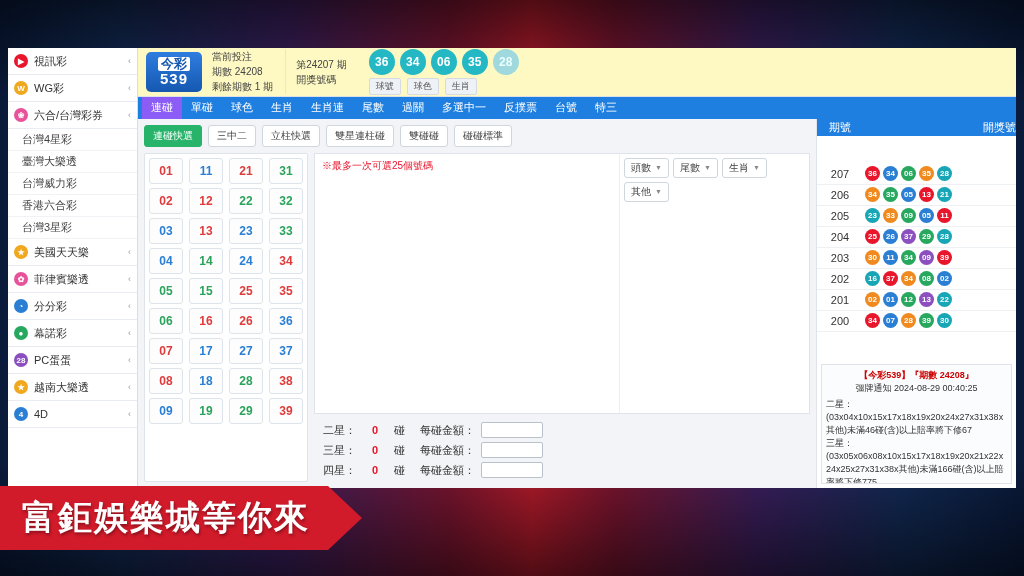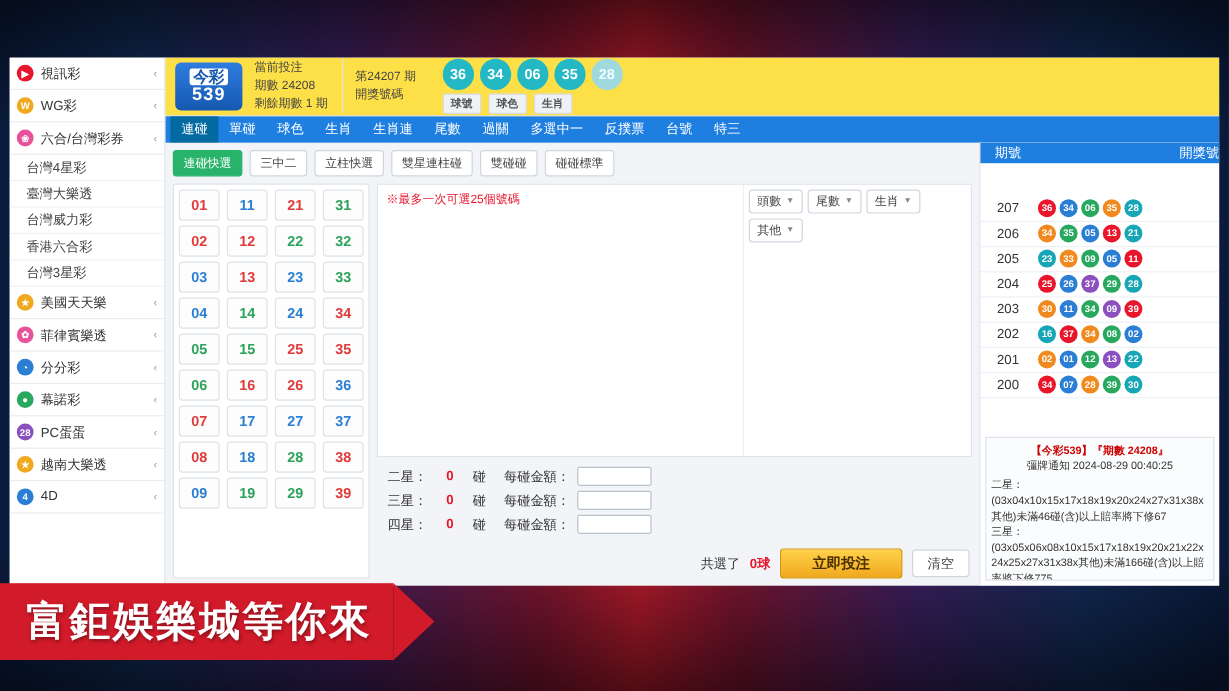--- a/index.html
+++ b/index.html
@@ -63,21 +63,21 @@
     position:absolute; right:6px; top:4px;
     background:#e8152b; color:#fff; font-size:6px;
     border-radius:3px; padding:0 3px; line-height:9px;
   }
 
   
   .main{ flex:1 1 auto; display:flex; flex-direction:column; min-width:0; }
 
   
   .hdr{
-    height:52px; background:#fde047;
+    height:52px; background:#fef9c3;
     border-bottom:1px solid #dde2e8;
     display:flex; align-items:center; padding:0 8px; gap:10px;
   }
   .logo{
     width:56px;height:40px;border-radius:5px;
     background:linear-gradient(180deg,#2f7de0,#1558b0);
     color:#fff; display:flex;flex-direction:column;
     align-items:center;justify-content:center; line-height:1.05;
     flex:0 0 56px;
   }
@@ -88,33 +88,33 @@
   .balls{ display:flex; align-items:center; gap:5px; }
   .ball{
     width:26px;height:26px;border-radius:50%;
     background:#24b7c4; color:#fff; font-size:12px; font-weight:bold;
     display:flex;align-items:center;justify-content:center;
   }
   .ball.dim{ background:#9fd9de; color:#eaffff;}
   .tagrow{ display:flex; gap:6px; margin-top:3px;}
   .tag{
     background:#eef1f5; border:1px solid #d6dbe2; color:#555;
-    font-size:9px; padding:1px 6px; border-radius:2px;font-weight:bold;
+    font-size:9px; padding:1px 6px; border-radius:2px;
   }
 
   
   .navbar{
     background:#1f7fe0; height:24px;
     display:flex; align-items:stretch; padding-left:4px;
   }
   .navbar .nv{
     color:#fff; font-size:11px; padding:0 9px;
     display:flex;align-items:center;
   }
-  .navbar .nv.active{ background:#0369a1; }
+  .navbar .nv.active{ background:#8b5cf6; }
 
   
   .content{ flex:1 1 auto; display:flex; min-height:0; background:#f2f4f7; }
   .left-panel{ flex:1 1 auto; padding:6px; min-width:0; display:flex; flex-direction:column;}
   .chip-row{ display:flex; gap:6px; margin-bottom:6px;}
   .chip{
     border:1px solid #cfd6de; background:#fff; border-radius:3px;
     font-size:10px; padding:3px 8px; color:#444;
   }
   .chip.green{ background:#27b46a; border-color:#27b46a; color:#fff;}
@@ -437,26 +437,20 @@
                 </div>
                 <div class="brow">
                   <span class="lbl">四星：</span>
                   <span class="zero">0</span>
                   <span class="pz">碰</span>
                   <span class="lbl2">每碰金額：</span>
                   <input type="text" style="">
                 </div>
               </div>
 
-            <div class="footrow">
-              <span class="txt">共選了</span>
-              <span class="txt amt">0球</span>
-              <button class="btn-bet">立即投注</button>
-              <button class="btn-clear">清空</button>
-            </div>
           </div>
         </div>
       </div>
 
       <div class="right-panel">
         <div class="rp-head">
           <div class="c1">期號</div>
           <div class="c2">開獎號</div>
         </div>
         <div id="result-rows">

